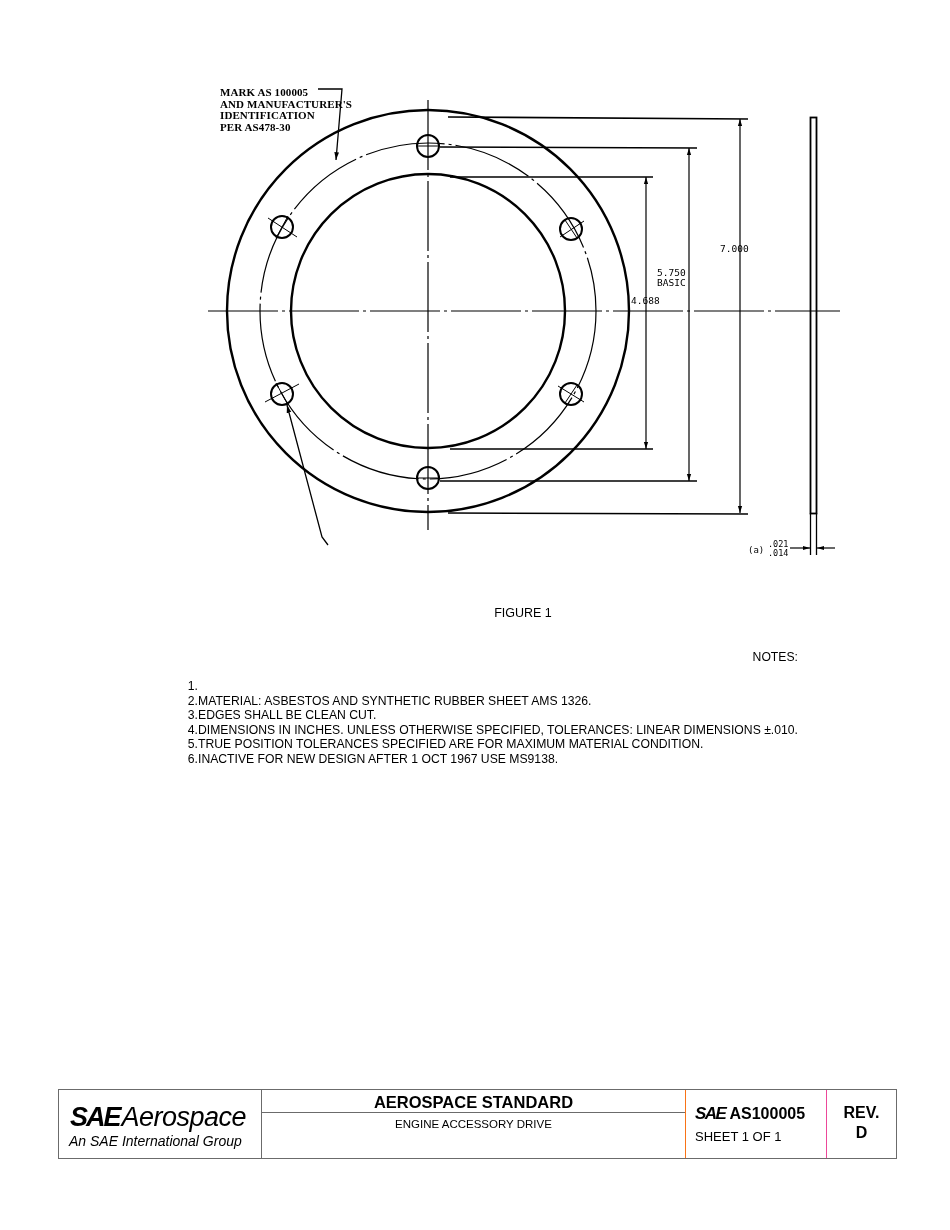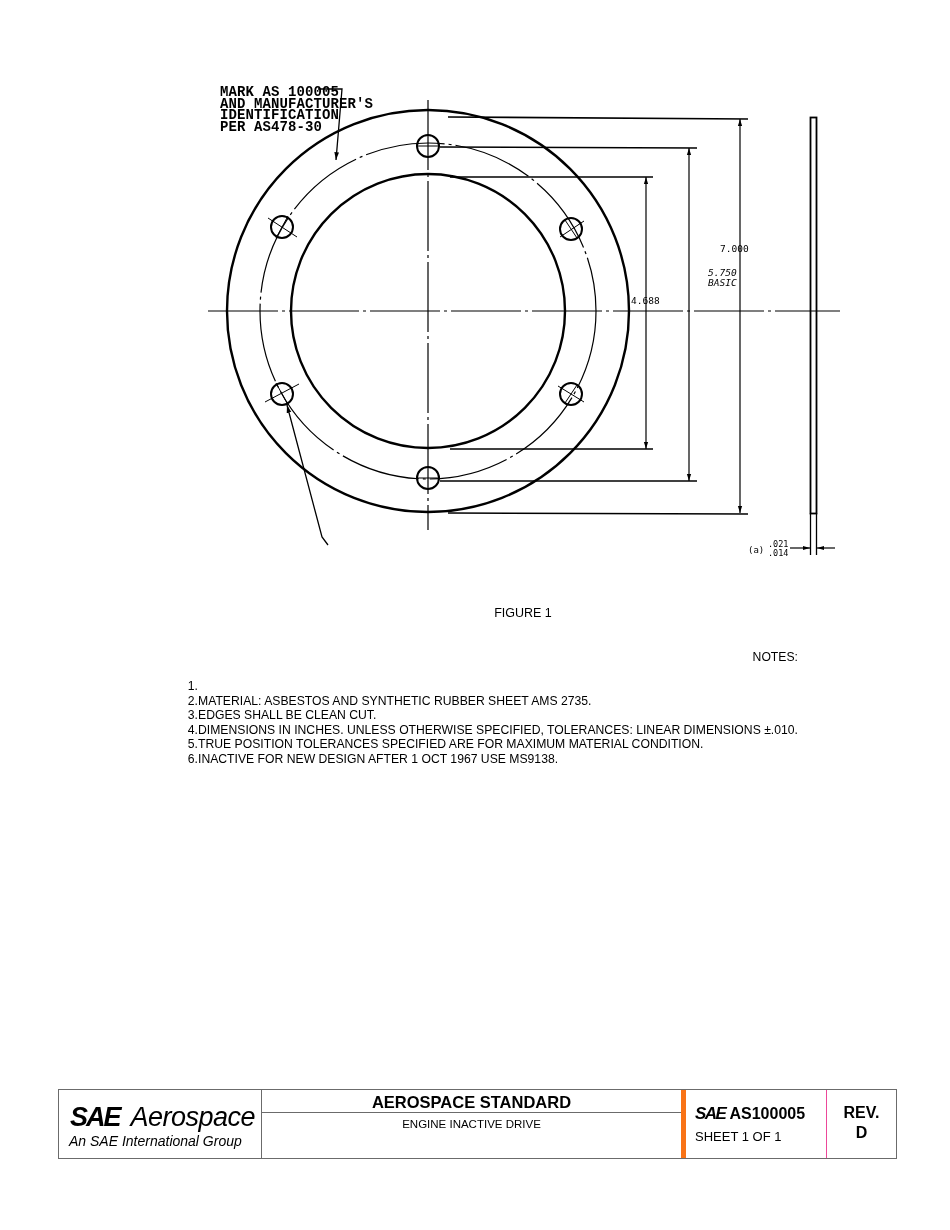--- a/index.html
+++ b/index.html
@@ -1,34 +1,34 @@
 <!DOCTYPE html>
 <html><head>
 <meta charset="utf-8">
 <style>
   html, body { margin: 0; padding: 0; background: #ffffff; }
   body { width: 950px; height: 1230px; position: relative; overflow: hidden; font-family: "Liberation Sans", sans-serif; color: #000; }
   .page { position: absolute; left: 0; top: 0; width: 950px; height: 1230px; }
   svg.drawing { position: absolute; left: 0; top: 0; }
-  .callout { position: absolute; font-family: Liberation Mono, monospace; font-weight: bold; font-size: 14px; line-height: 11.5px; letter-spacing: 0.1px; white-space: pre; }
+  .callout { position: absolute; font-family: Liberation Serif, serif; font-weight: bold; font-size: 11px; line-height: 11.5px; letter-spacing: 0.1px; white-space: pre; }
   .dimlabel { position: absolute; font-family: "DejaVu Sans Mono", monospace; font-size: 9.5px; line-height: 10px; white-space: pre; }
   .figure-caption { position: absolute; left: 0; width: 1046px; top: 606px; text-align: center; font-size: 12.5px; }
   .notes { position: absolute; left: 168px; top: 650px; font-size: 12.2px; text-align: right; }
   .notes-title { margin-bottom: 15px; }
   .note-row { display: flex; height: 14.6px; line-height: 14.6px; }
   .note-num { width: 30px; }
   .titleblock { position: absolute; left: 58px; top: 1089px; width: 839px; height: 70px; border: 1px solid #6b6b6b; box-sizing: border-box; }
   .tb-cell { position: absolute; top: 0; bottom: 0; box-sizing: border-box; }
   .tb-logo { left: 0; width: 203px; border-right: 1px solid #6b6b6b; }
-  .tb-title { left: 203px; width: 424px; border-right: 5px solid #f97316; }
+  .tb-title { left: 203px; width: 424px; border-right: 1px solid #f97316; }
   .tb-doc { left: 627px; width: 141px; border-right: 1px solid #ec4899; }
   .tb-rev { left: 768px; right: 0; }
   .logo-main { position: absolute; left: 11px; top: 13px; font-size: 27px; line-height: 28px; white-space: nowrap; letter-spacing: -0.5px; }
   .logo-sae { font-weight: bold; font-style: italic; letter-spacing: -2px; }
-  .logo-aero { font-style: italic; font-weight: normal; margin-left: 11px; }
+  .logo-aero { font-style: italic; font-weight: normal; margin-left: 2px; }
   .logo-sub { position: absolute; left: 10px; top: 43px; font-size: 14px; font-style: italic; }
   .tb-heading { position: absolute; left: 0; right: 0; top: 0; height: 22px; border-bottom: 1px solid #6b6b6b; text-align: center; font-weight: bold; font-size: 16.5px; line-height: 24px; }
   .tb-sub { position: absolute; left: 0; right: 0; top: 27px; text-align: center; font-size: 11.5px; line-height: 14.5px; }
   .tb-docnum { position: absolute; left: 9px; top: 14px; font-size: 16px; font-weight: bold; white-space: nowrap; }
   .tb-docnum .sae-small { font-style: italic; letter-spacing: -1.5px; font-size: 17px; margin-right: 4px; }
   .tb-sheet { position: absolute; left: 9px; top: 39px; font-size: 13px; }
   .tb-revlabel { position: absolute; left: 0; right: 0; top: 13px; text-align: center; font-weight: bold; font-size: 16px; line-height: 20px; }
 </style>
 </head>
 <body>
@@ -94,38 +94,38 @@
       <line x1="835" y1="548" x2="817" y2="548" stroke-width="1.2" marker-end="url(#arrow)"></line>
     </g>
   </svg>
 
   <div class="callout" style="left:220px; top:87px;">MARK AS 100005
 AND MANUFACTURER'S
 IDENTIFICATION
 PER AS478-30</div>
 
   <div class="dimlabel" style="left:720px; top:244px;">7.000</div>
-  <div class="dimlabel" style="left:708px; top:268px;font-style:italic;">5.750
+  <div class="dimlabel" style="left:657px; top:268px;">5.750
 BASIC</div>
   <div class="dimlabel" style="left:631px; top:296px;">4.688</div>
 
   <div class="dimlabel" style="left:748px; top:545px; font-size:9px;">(a)</div>
   <div class="dimlabel" style="left:768px; top:540px; font-size:8.5px; line-height:8px;">.021</div>
   <div class="dimlabel" style="left:768px; top:549px; font-size:8.5px; line-height:8px;">.014</div>
 
   <div class="figure-caption">FIGURE 1</div>
 
   <div class="notes">
     <div class="notes-title">NOTES:</div>
     <div class="note-row">
         <span class="note-num">1.</span>
       </div>
     <div class="note-row">
         <span class="note-num">2.</span>
-        <span>MATERIAL:  ASBESTOS AND SYNTHETIC RUBBER SHEET AMS 2735.</span>
+        <span>MATERIAL:  ASBESTOS AND SYNTHETIC RUBBER SHEET AMS 1326.</span>
       </div>
     <div class="note-row">
         <span class="note-num">3.</span>
         <span>EDGES SHALL BE CLEAN CUT.</span>
       </div>
     <div class="note-row">
         <span class="note-num">4.</span>
         <span>DIMENSIONS IN INCHES.  UNLESS OTHERWISE SPECIFIED, TOLERANCES:  LINEAR DIMENSIONS ±.010.</span>
       </div>
     <div class="note-row">
@@ -139,21 +139,21 @@
   </div>
 
   <div class="titleblock">
     <div class="tb-cell tb-logo">
       <div class="logo-main"><span class="logo-sae">SAE</span><span class="logo-aero">Aerospace</span></div>
       <div class="logo-sub">An SAE International Group</div>
     </div>
     <div class="tb-cell tb-title">
       <div class="tb-heading">AEROSPACE STANDARD</div>
       <div class="tb-sub">
-        <div>ENGINE INACTIVE DRIVE</div>
+        <div>ENGINE ACCESSORY DRIVE</div>
       </div>
     </div>
     <div class="tb-cell tb-doc">
       <div class="tb-docnum"><span class="sae-small">SAE</span><span>AS100005</span></div>
       <div class="tb-sheet">SHEET 1 OF 1</div>
     </div>
     <div class="tb-cell tb-rev">
       <div class="tb-revlabel">
         <div>REV.</div>
         <div>D</div>

